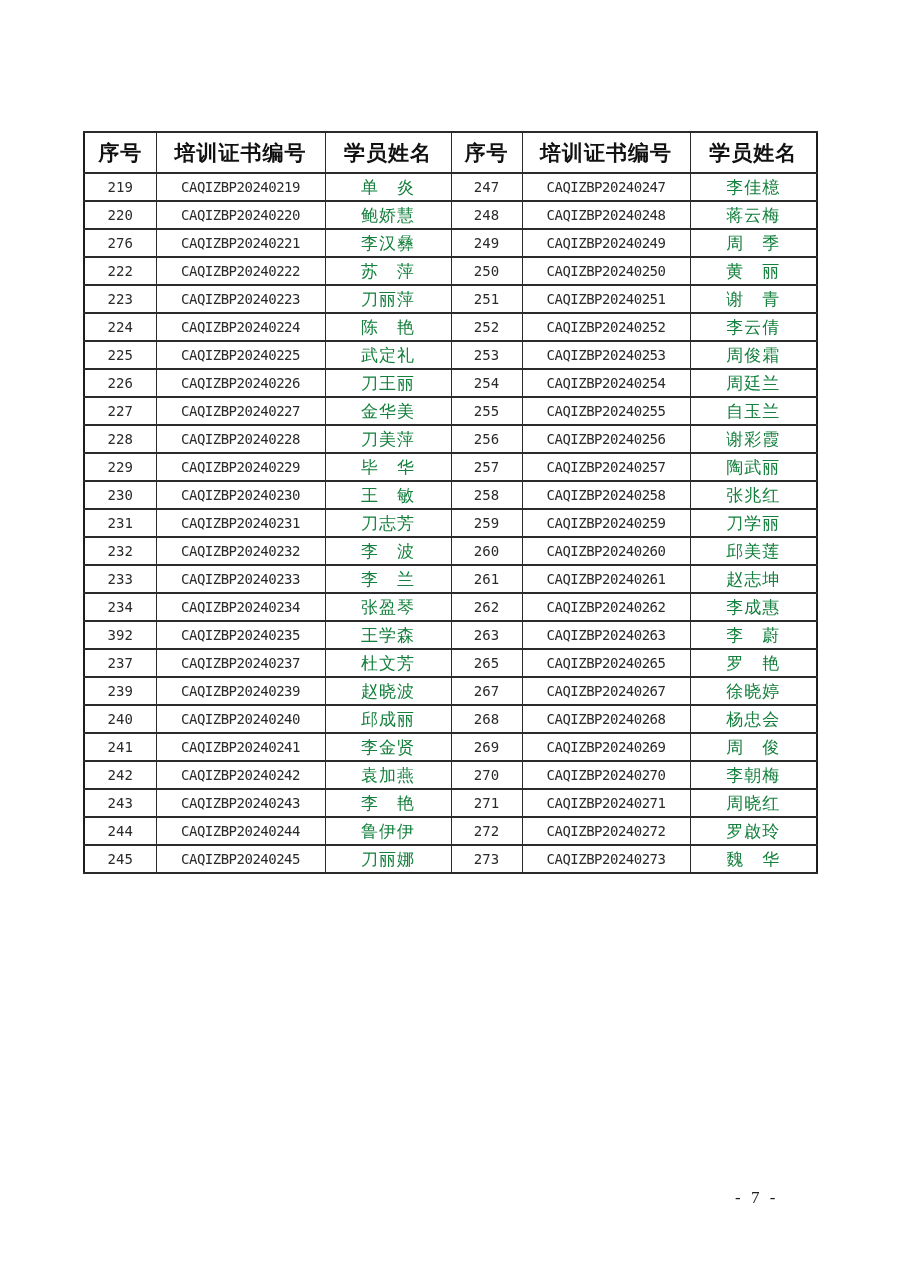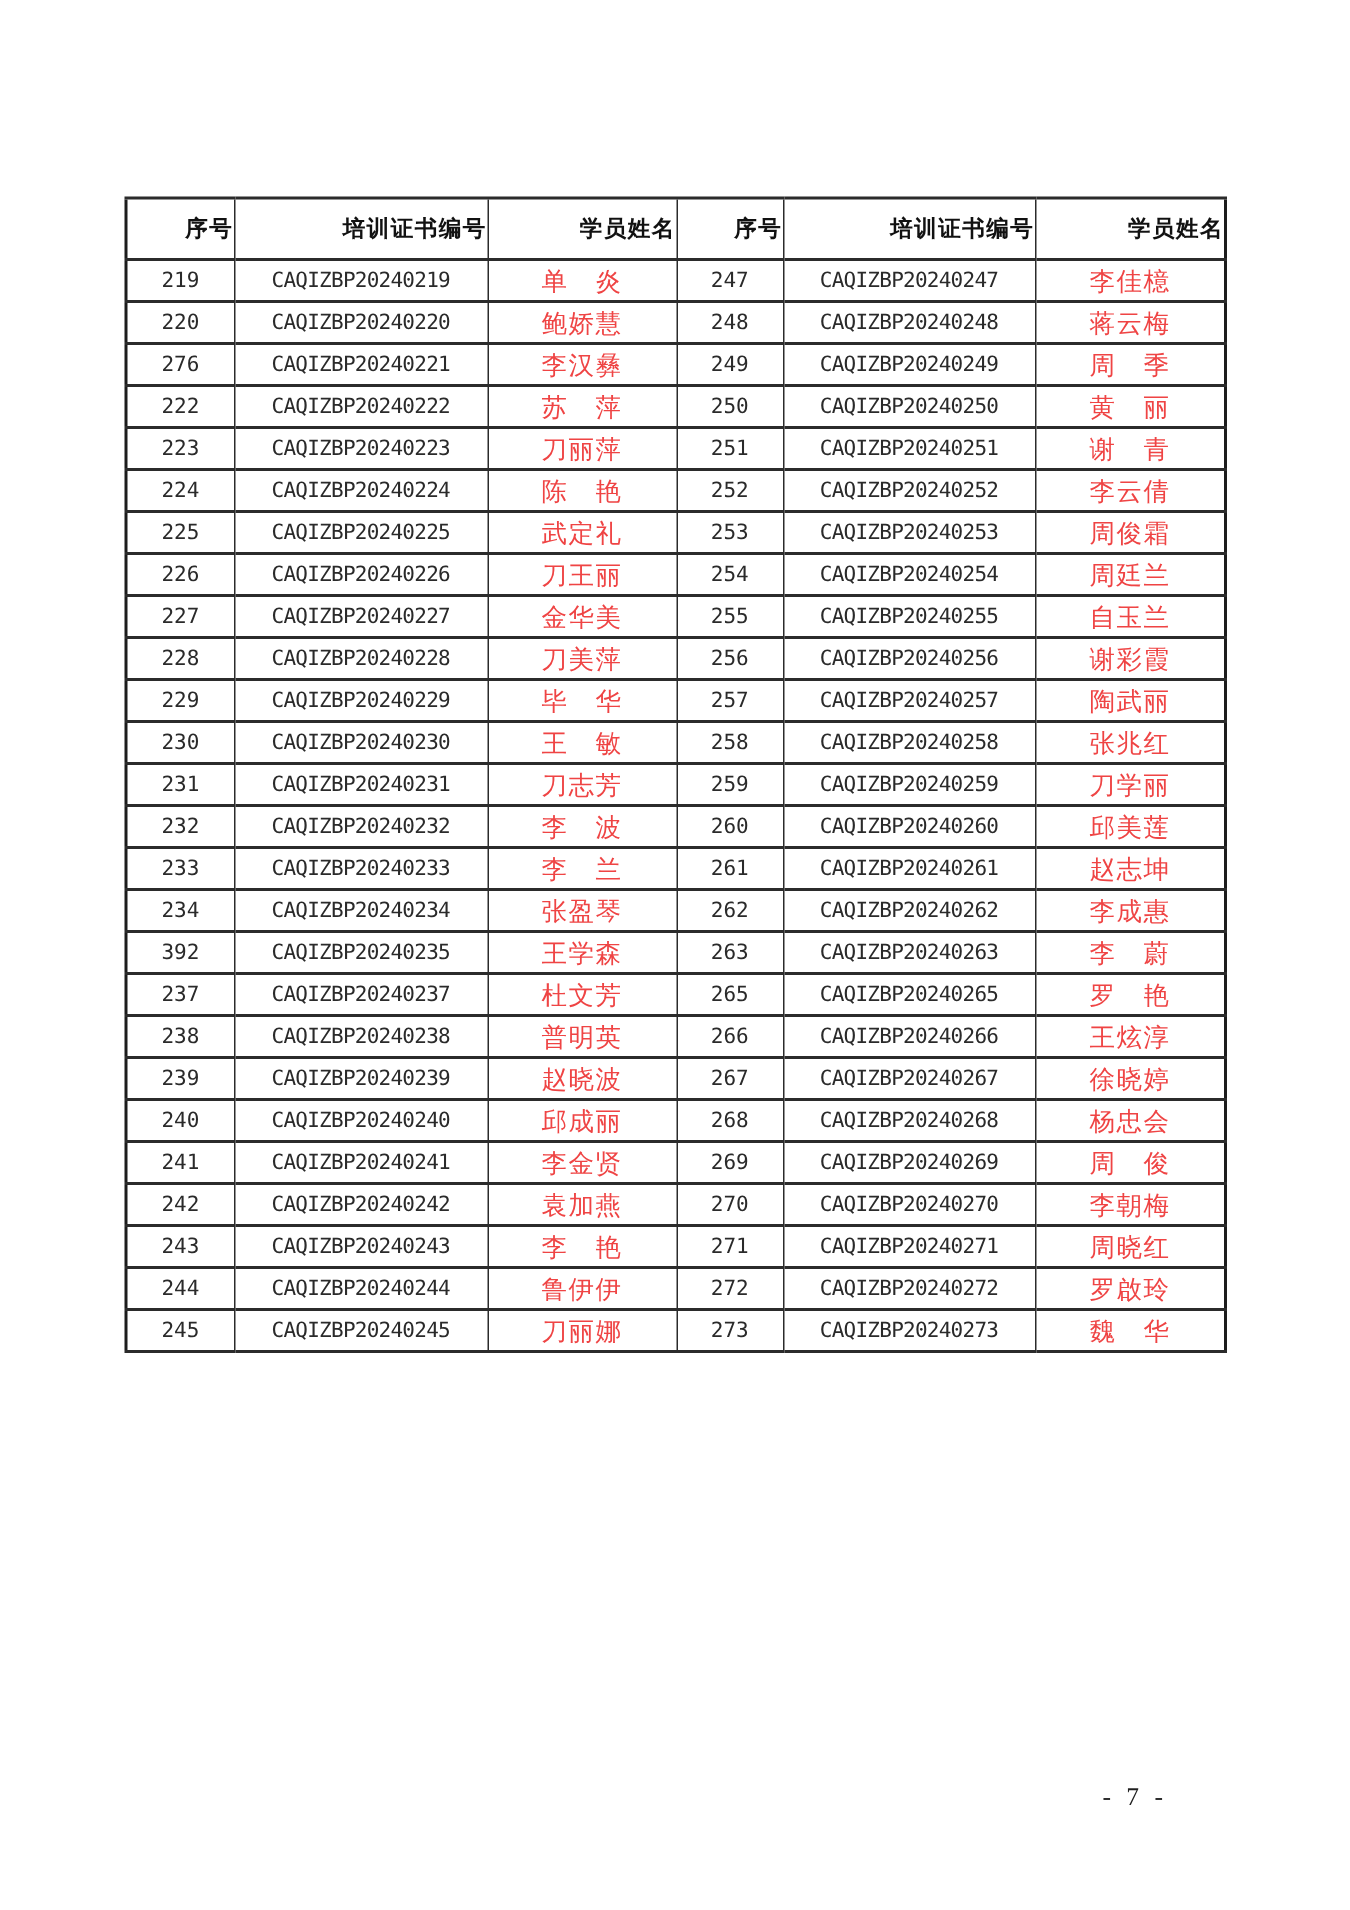--- a/index.html
+++ b/index.html
@@ -39,42 +39,41 @@
   }
   table.cert-table thead tr {
     height: 41px;
   }
   table.cert-table tbody tr {
     height: 28px;
   }
   table.cert-table th {
     font-family: "Liberation Serif", serif;
     font-weight: bold;
-    font-size: 15px;
+    font-size: 21px;
     letter-spacing: 1px;
     color: #111111;
-    text-align: right;
   }
   td.c-index {
     font-family: "DejaVu Sans Mono", monospace;
     font-size: 14px;
     color: #2a2a2a;
   }
   td.c-cert {
     font-family: "DejaVu Sans Mono", monospace;
     font-size: 14px;
     letter-spacing: -0.5px;
     color: #2a2a2a;
     margin-top: 33px;
   }
   td.c-name {
     font-family: "Liberation Serif", serif;
     font-size: 17px;
     letter-spacing: 1px;
-    color: #ef4444;
+    color: #15803d;
   }
   .page-number {
     position: absolute;
     left: 735px;
     top: 1188px;
     font-family: "Liberation Serif", serif;
     font-size: 17px;
     letter-spacing: 3px;
     color: #1f1f1f;
   }
@@ -241,28 +240,20 @@
         </tr>
         <tr>
           <td class="c-index">237</td>
           <td class="c-cert">CAQIZBP20240237</td>
           <td class="c-name">杜文芳</td>
           <td class="c-index">265</td>
           <td class="c-cert">CAQIZBP20240265</td>
           <td class="c-name">罗　艳</td>
         </tr>
         <tr>
-          <td class="c-index">238</td>
-          <td class="c-cert">CAQIZBP20240238</td>
-          <td class="c-name">普明英</td>
-          <td class="c-index">266</td>
-          <td class="c-cert">CAQIZBP20240266</td>
-          <td class="c-name">王炫淳</td>
-        </tr>
-        <tr>
           <td class="c-index">239</td>
           <td class="c-cert">CAQIZBP20240239</td>
           <td class="c-name">赵晓波</td>
           <td class="c-index">267</td>
           <td class="c-cert">CAQIZBP20240267</td>
           <td class="c-name">徐晓婷</td>
         </tr>
         <tr>
           <td class="c-index">240</td>
           <td class="c-cert">CAQIZBP20240240</td>

